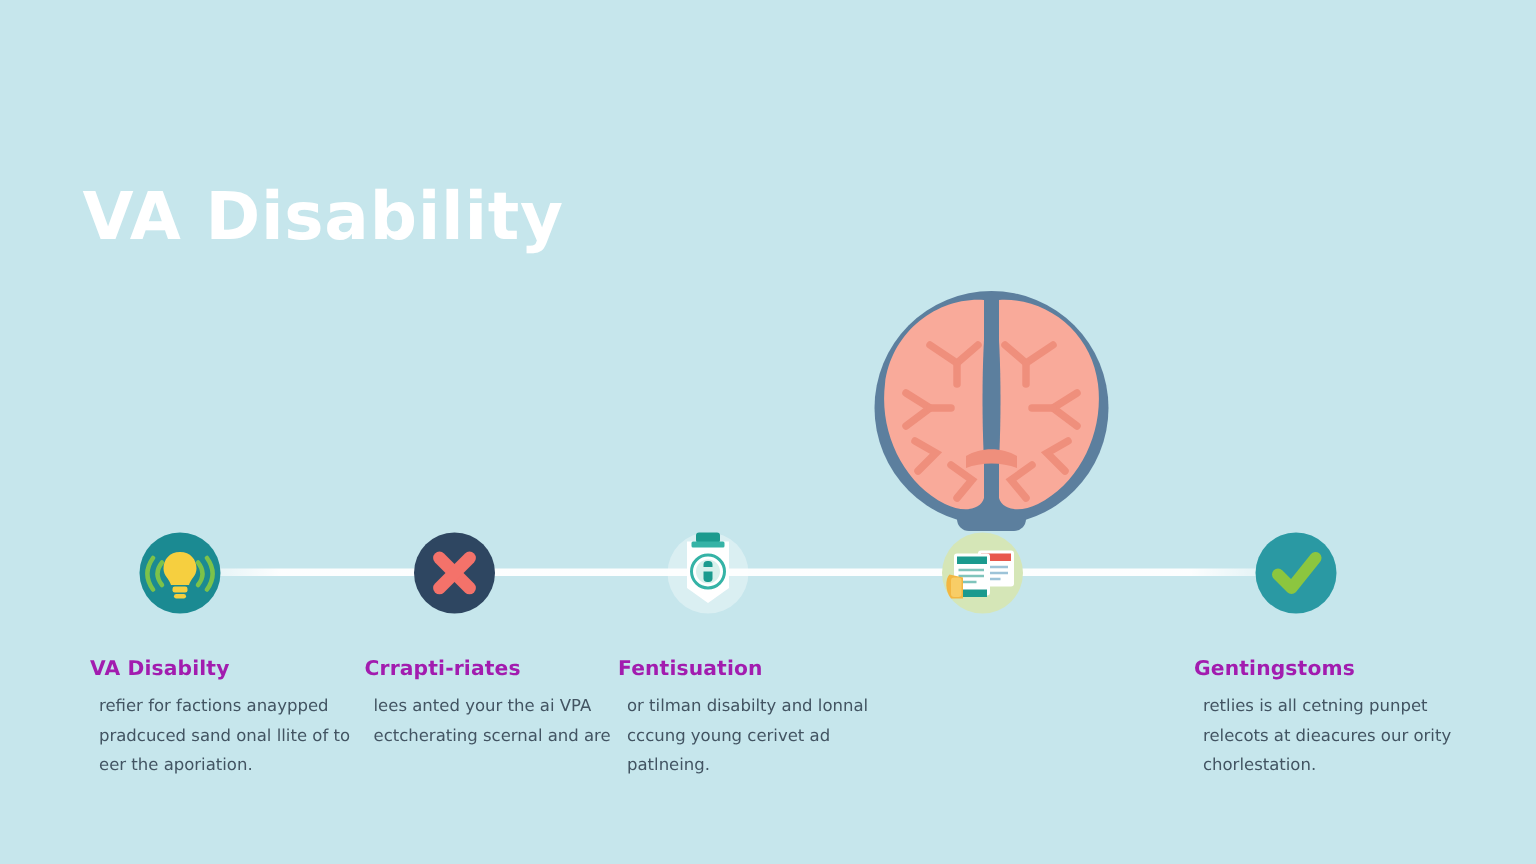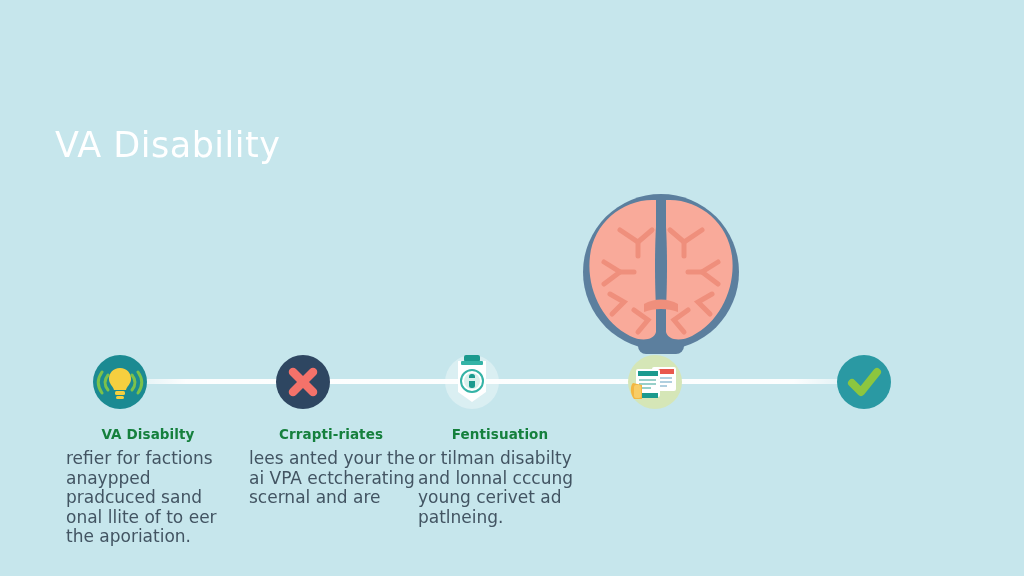--- a/index.html
+++ b/index.html
@@ -22,22 +22,22 @@
 
   
   #title-block {
     position: absolute;
     left: 55px;
     top: 116px;
     width: 520px;
   }
   .title-line {
     color: #ffffff;
-    font-size: 35px;
-    font-weight: 400;
+    font-size: 44px;
+    font-weight: 700;
     letter-spacing: 0.5px;
     line-height: 58px;
     white-space: nowrap;
   }
 
   
   #brain-illustration {
     position: absolute;
     left: 568px;
     top: 186px;
@@ -71,31 +71,31 @@
     border-radius: 50%;
   }
 
   
   .caption-col {
     position: absolute;
     top: 426px;
     width: 176px;
   }
   .caption-heading {
-    color: #15803d;
+    color: #a21caf;
     font-size: 13.5px;
     font-weight: 700;
-    text-align: center;
-    margin: 0 0 7px 0;
+    text-align: left;
+    margin: 12px 0 7px 0;
     line-height: 16px;
     letter-spacing: 0.1px;
   }
   .caption-body {
     color: #425462;
-    font-size: 17px;
+    font-size: 11px;
     line-height: 19.5px;
     text-align: left;
     margin: 0;
     padding-left: 6px;
   }
   svg { display: block; }
 </style>
 </head>
 <body>
 
@@ -220,14 +220,18 @@
     <div class="caption-heading">Fentisuation</div>
     <div class="caption-body">or tilman disabilty and lonnal cccung young cerivet ad patlneing.</div>
   </div>
 
   <div class="caption-col" style="left:243px">
     <div class="caption-heading">Crrapti-riates</div>
     <div class="caption-body">lees anted your the ai VPA ectcherating scernal and are</div>
   </div>
 
 
+  <div class="caption-col" style="left:796px">
+    <div class="caption-heading">Gentingstoms</div>
+    <div class="caption-body">retlies is all cetning punpet relecots at dieacures our ority chorlestation.</div>
+  </div>
 
 </div>
 
 </body></html>

